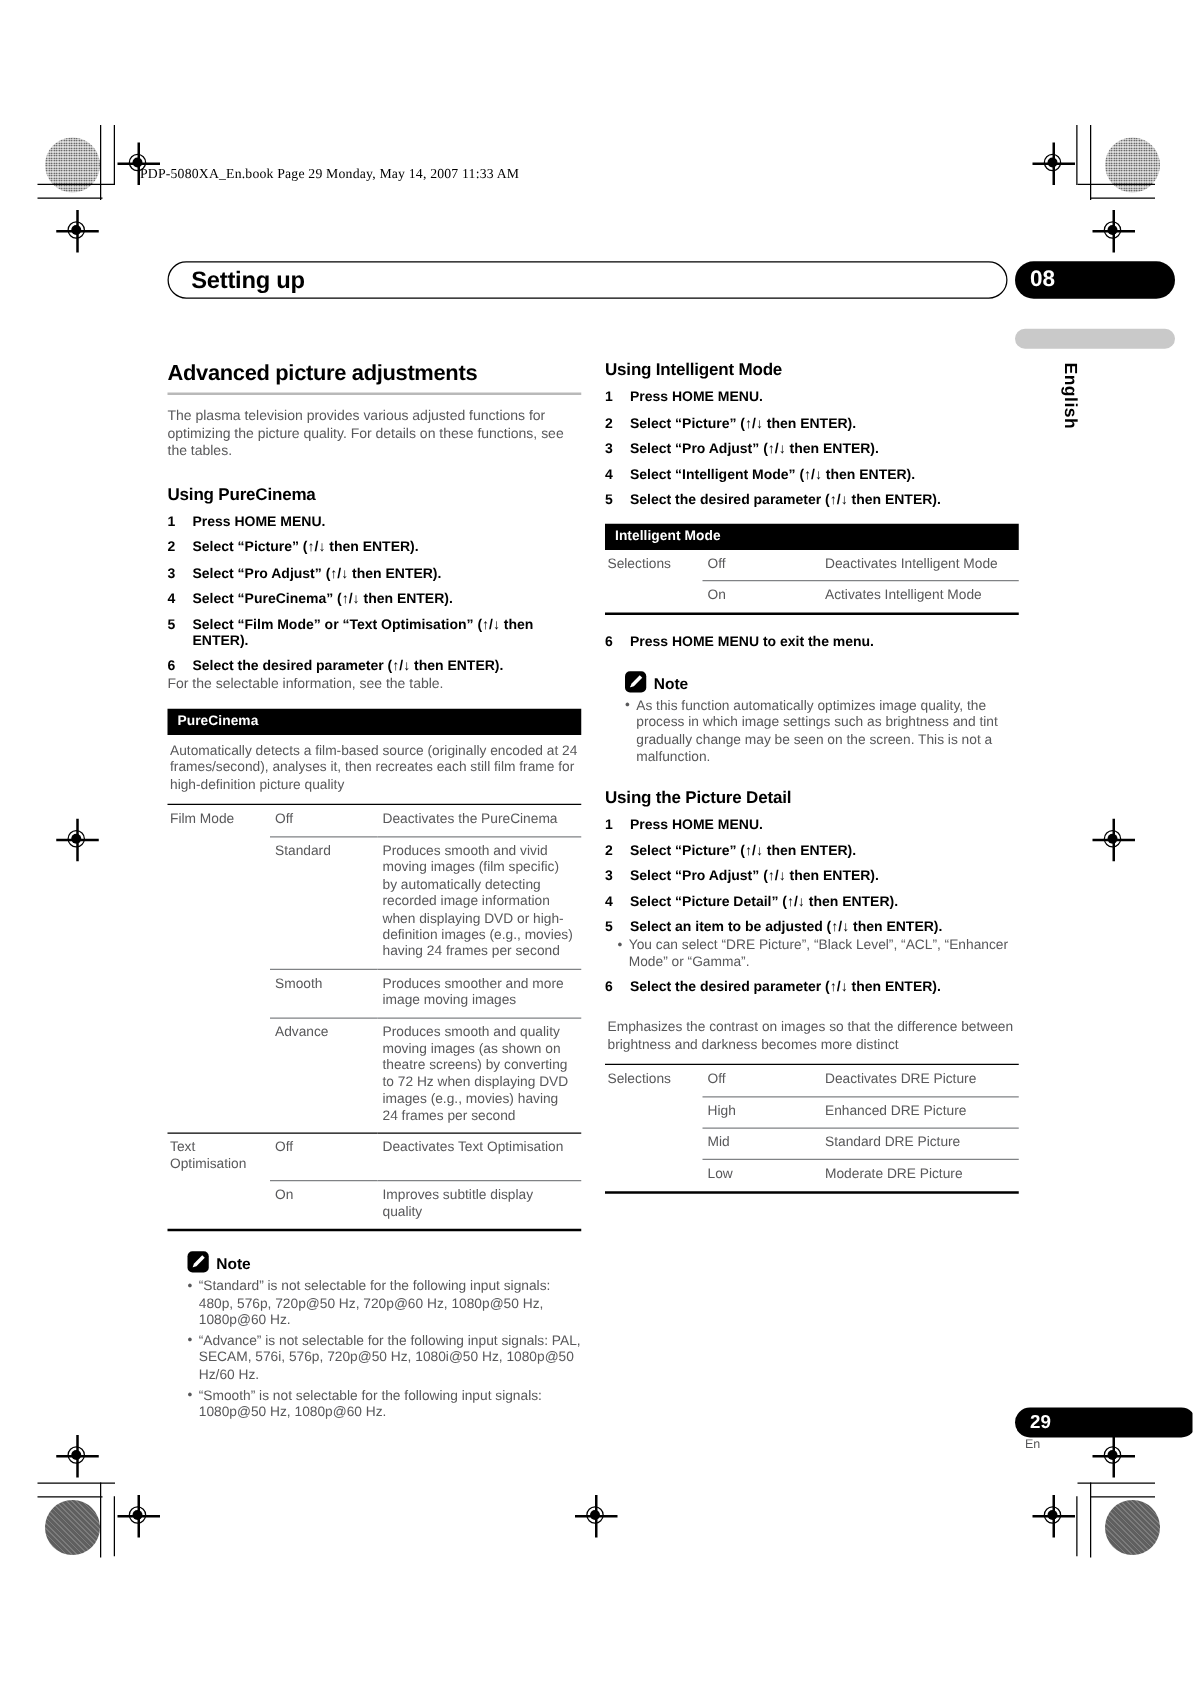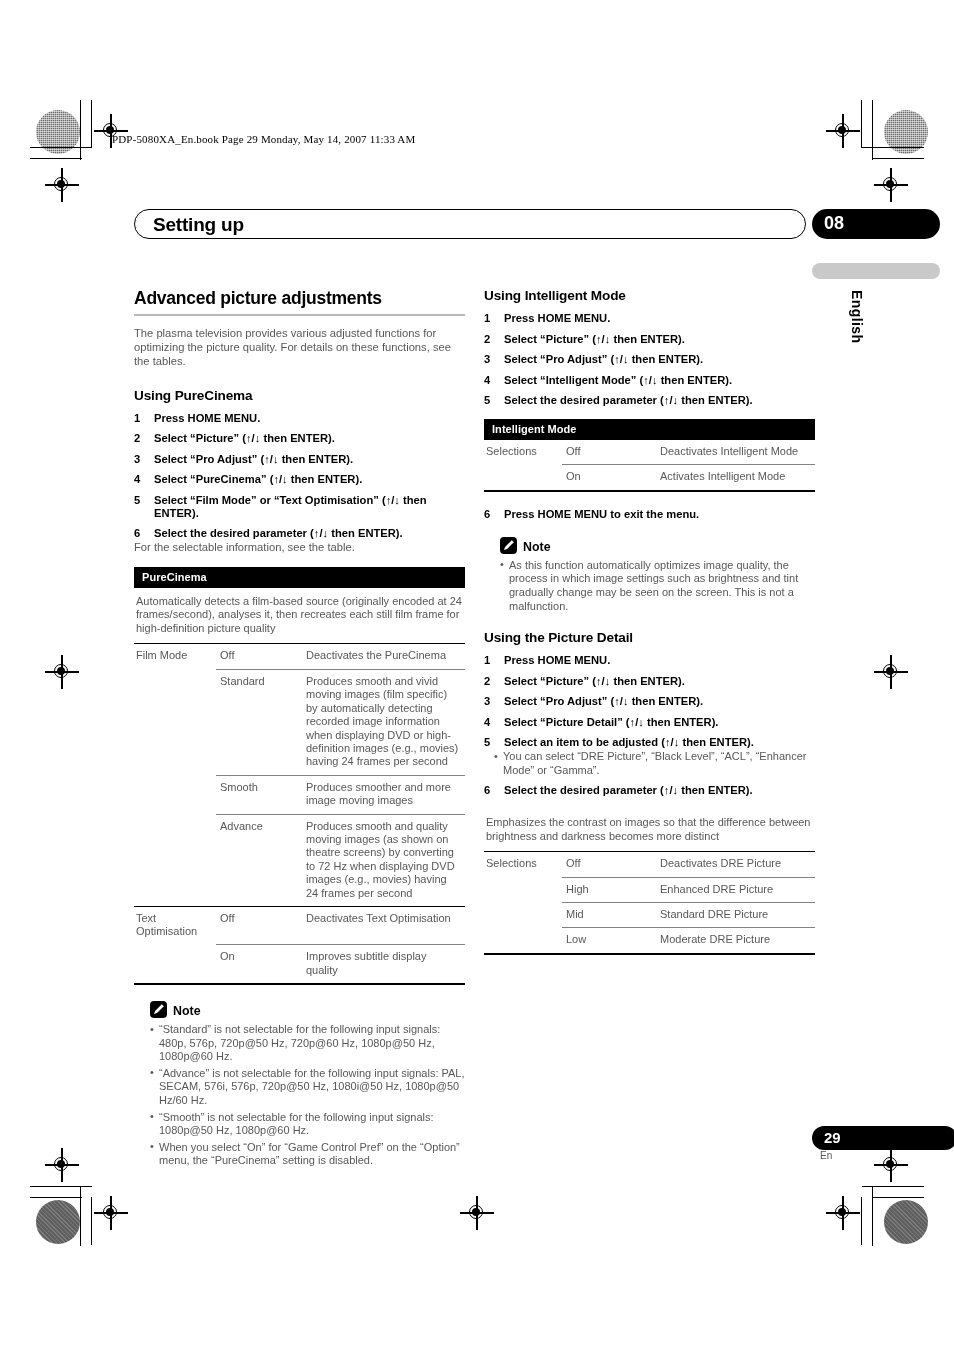--- a/index.html
+++ b/index.html
@@ -509,21 +509,20 @@
             <path d="M9.8 1.2 L11.8 3.2 L5.1 9.9 L2.2 10.8 L3.1 7.9 Z" fill="#ffffff"></path>
             <path d="M2.2 10.8 L3.4 10.4 L2.6 9.6 Z" fill="#ffffff"></path>
           </svg>
       </span>
       <span class="lbl">Note</span>
     </div>
     <ul class="notelist">
       <li>“Standard” is not selectable for the following input signals: 480p, 576p, 720p@50 Hz, 720p@60 Hz, 1080p@50 Hz, 1080p@60 Hz.</li>
       <li>“Advance” is not selectable for the following input signals: PAL, SECAM, 576i, 576p, 720p@50 Hz, 1080i@50 Hz, 1080p@50 Hz/60 Hz.</li>
       <li>“Smooth” is not selectable for the following input signals: 1080p@50 Hz, 1080p@60 Hz.</li>
-      <li>When you select “On” for “Game Control Pref” on the “Option” menu, the “PureCinema” setting is disabled.</li>
     </ul>
   </div>
 </div>
 
 <div class="col col-right">
 
   <h2 class="sub" style="margin-top:0">Using Intelligent Mode</h2>
   <ol class="steps">
     <li><span class="num">1</span><span>Press HOME MENU.</span></li>
     <li><span class="num">2</span><span>Select “Picture” (↑/↓ then ENTER).</span></li>

